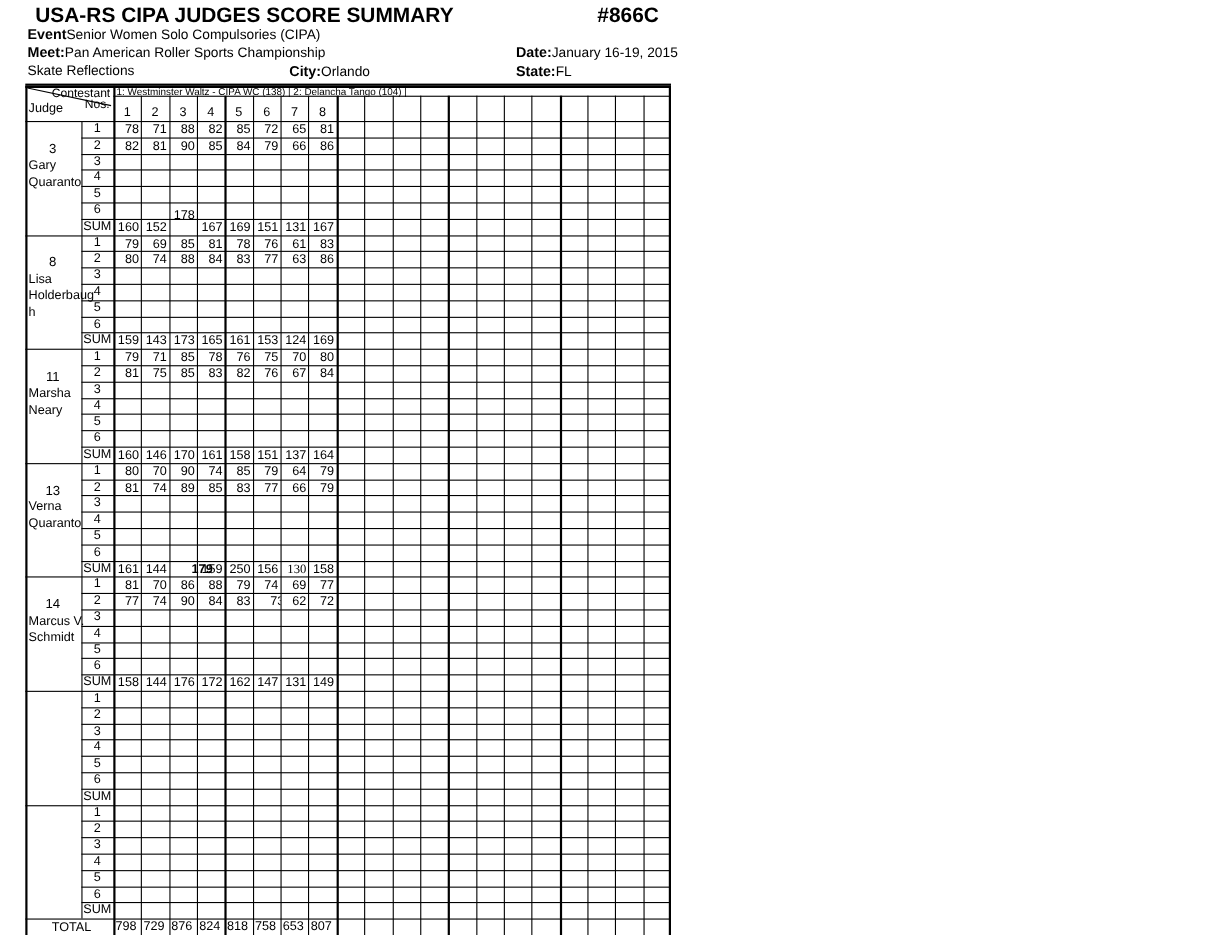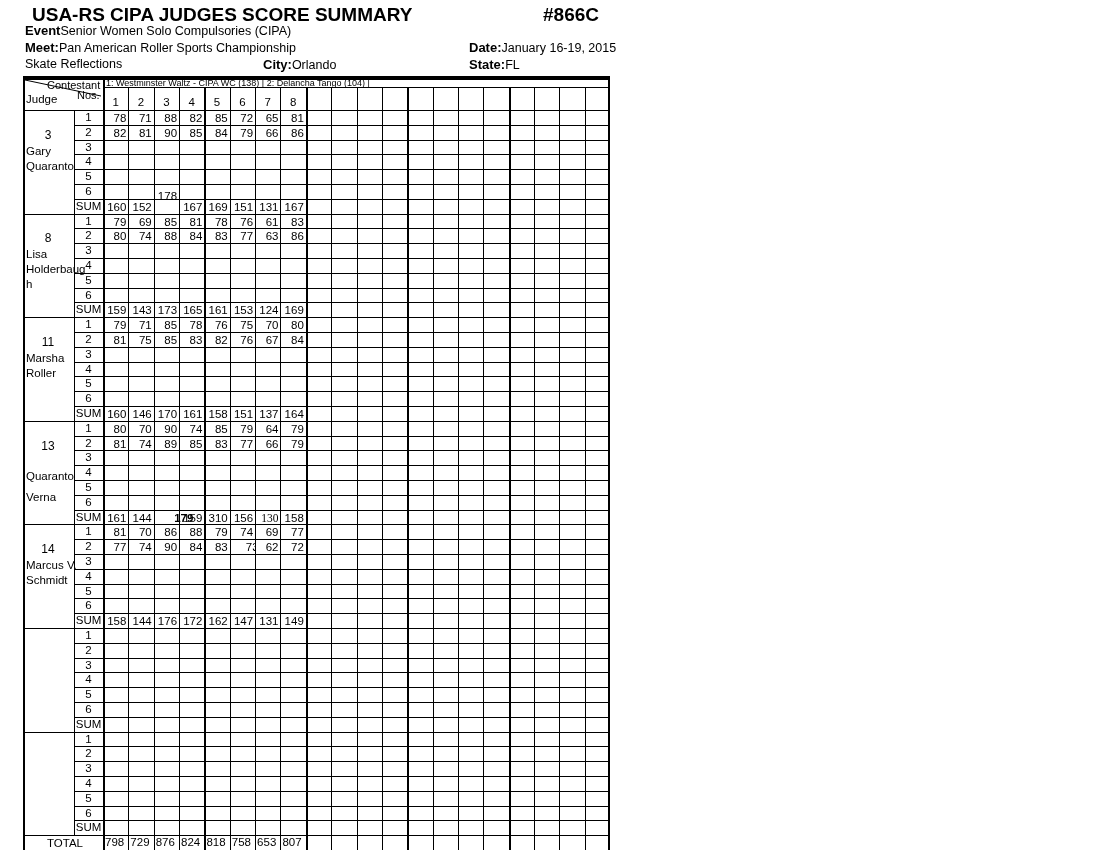--- a/index.html
+++ b/index.html
@@ -185,21 +185,21 @@
     <div class="cell" style="left:105.35px;top:225.40000000000003px;width:25.35px;">143</div>
     <div class="cell" style="left:130.7px;top:225.40000000000003px;width:25.35px;">173</div>
     <div class="cell" style="left:156.05px;top:225.40000000000003px;width:25.35px;">165</div>
     <div class="cell" style="left:181.4px;top:225.40000000000003px;width:25.35px;">161</div>
     <div class="cell" style="left:206.75px;top:225.40000000000003px;width:25.35px;">153</div>
     <div class="cell" style="left:232.10000000000002px;top:225.40000000000003px;width:25.35px;">124</div>
     <div class="cell" style="left:257.45000000000005px;top:225.40000000000003px;width:25.35px;">169</div>
     <div class="hl" style="top:239px;left:0px;width:587px;"></div>
     <div class="judgenum" style="top:257px;">11</div>
     <div class="judgename" style="top:272.8px;">Marsha</div>
-    <div class="judgename" style="top:287.8px;">Roller</div>
+    <div class="judgename" style="top:287.8px;">Neary</div>
     <div class="rowlbl" style="left:51px;top:240.20000000000002px;width:29px;">1</div>
     <div class="cell" style="left:80px;top:240.20000000000002px;width:25.35px;">79</div>
     <div class="cell" style="left:105.35px;top:240.20000000000002px;width:25.35px;">71</div>
     <div class="cell" style="left:130.7px;top:240.20000000000002px;width:25.35px;">85</div>
     <div class="cell" style="left:156.05px;top:240.20000000000002px;width:25.35px;">78</div>
     <div class="cell" style="left:181.4px;top:240.20000000000002px;width:25.35px;">76</div>
     <div class="cell" style="left:206.75px;top:240.20000000000002px;width:25.35px;">75</div>
     <div class="cell" style="left:232.10000000000002px;top:240.20000000000002px;width:25.35px;">70</div>
     <div class="cell" style="left:257.45000000000005px;top:240.20000000000002px;width:25.35px;">80</div>
     <div class="hl" style="top:254px;left:51px;width:536px;"></div>
@@ -225,21 +225,21 @@
     <div class="cell" style="left:80px;top:329px;width:25.35px;">160</div>
     <div class="cell" style="left:105.35px;top:329px;width:25.35px;">146</div>
     <div class="cell" style="left:130.7px;top:329px;width:25.35px;">170</div>
     <div class="cell" style="left:156.05px;top:329px;width:25.35px;">161</div>
     <div class="cell" style="left:181.4px;top:329px;width:25.35px;">158</div>
     <div class="cell" style="left:206.75px;top:329px;width:25.35px;">151</div>
     <div class="cell" style="left:232.10000000000002px;top:329px;width:25.35px;">137</div>
     <div class="cell" style="left:257.45000000000005px;top:329px;width:25.35px;">164</div>
     <div class="hl" style="top:343px;left:0px;width:587px;"></div>
     <div class="judgenum" style="top:360.6px;">13</div>
-    <div class="judgename" style="top:376.40000000000003px;margin-top:36px;">Verna</div>
+    <div class="judgename" style="top:376.40000000000003px;">Verna</div>
     <div class="judgename" style="top:391.40000000000003px;">Quaranto</div>
     <div class="rowlbl" style="left:51px;top:343.8px;width:29px;">1</div>
     <div class="cell" style="left:80px;top:343.8px;width:25.35px;">80</div>
     <div class="cell" style="left:105.35px;top:343.8px;width:25.35px;">70</div>
     <div class="cell" style="left:130.7px;top:343.8px;width:25.35px;">90</div>
     <div class="cell" style="left:156.05px;top:343.8px;width:25.35px;">74</div>
     <div class="cell" style="left:181.4px;top:343.8px;width:25.35px;">85</div>
     <div class="cell" style="left:206.75px;top:343.8px;width:25.35px;">79</div>
     <div class="cell" style="left:232.10000000000002px;top:343.8px;width:25.35px;">64</div>
     <div class="cell" style="left:257.45000000000005px;top:343.8px;width:25.35px;">79</div>
@@ -260,21 +260,21 @@
     <div class="hl" style="top:402px;left:51px;width:536px;"></div>
     <div class="rowlbl" style="left:51px;top:403px;width:29px;">5</div>
     <div class="hl" style="top:417px;left:51px;width:536px;"></div>
     <div class="rowlbl" style="left:51px;top:417.8px;width:29px;">6</div>
     <div class="hl" style="top:432px;left:51px;width:536px;"></div>
     <div class="rowlbl" style="left:51px;top:432.6px;width:29px;">SUM</div>
     <div class="cell" style="left:80px;top:432.6px;width:25.35px;">161</div>
     <div class="cell" style="left:105.35px;top:432.6px;width:25.35px;">144</div>
     <div class="cell" style="left:147px;top:432.6px;width:25.35px;font-weight:bold;">179</div>
     <div class="cell" style="left:156.05px;top:432.6px;width:25.35px;">159</div>
-    <div class="cell" style="left:181.4px;top:432.6px;width:25.35px;">310</div>
+    <div class="cell" style="left:181.4px;top:432.6px;width:25.35px;">250</div>
     <div class="cell" style="left:206.75px;top:432.6px;width:25.35px;">156</div>
     <div class="cell" style="left:232.10000000000002px;top:432.6px;width:25.35px;font-family:Liberation Serif, serif;">130</div>
     <div class="cell" style="left:257.45000000000005px;top:432.6px;width:25.35px;">158</div>
     <div class="hl" style="top:446px;left:0px;width:587px;"></div>
     <div class="judgenum" style="top:464.20000000000005px;">14</div>
     <div class="judgename" style="top:480.00000000000006px;">Marcus V.</div>
     <div class="judgename" style="top:495.00000000000006px;">Schmidt</div>
     <div class="rowlbl" style="left:51px;top:447.40000000000003px;width:29px;">1</div>
     <div class="cell" style="left:80px;top:447.40000000000003px;width:25.35px;">81</div>
     <div class="cell" style="left:105.35px;top:447.40000000000003px;width:25.35px;">70</div>

